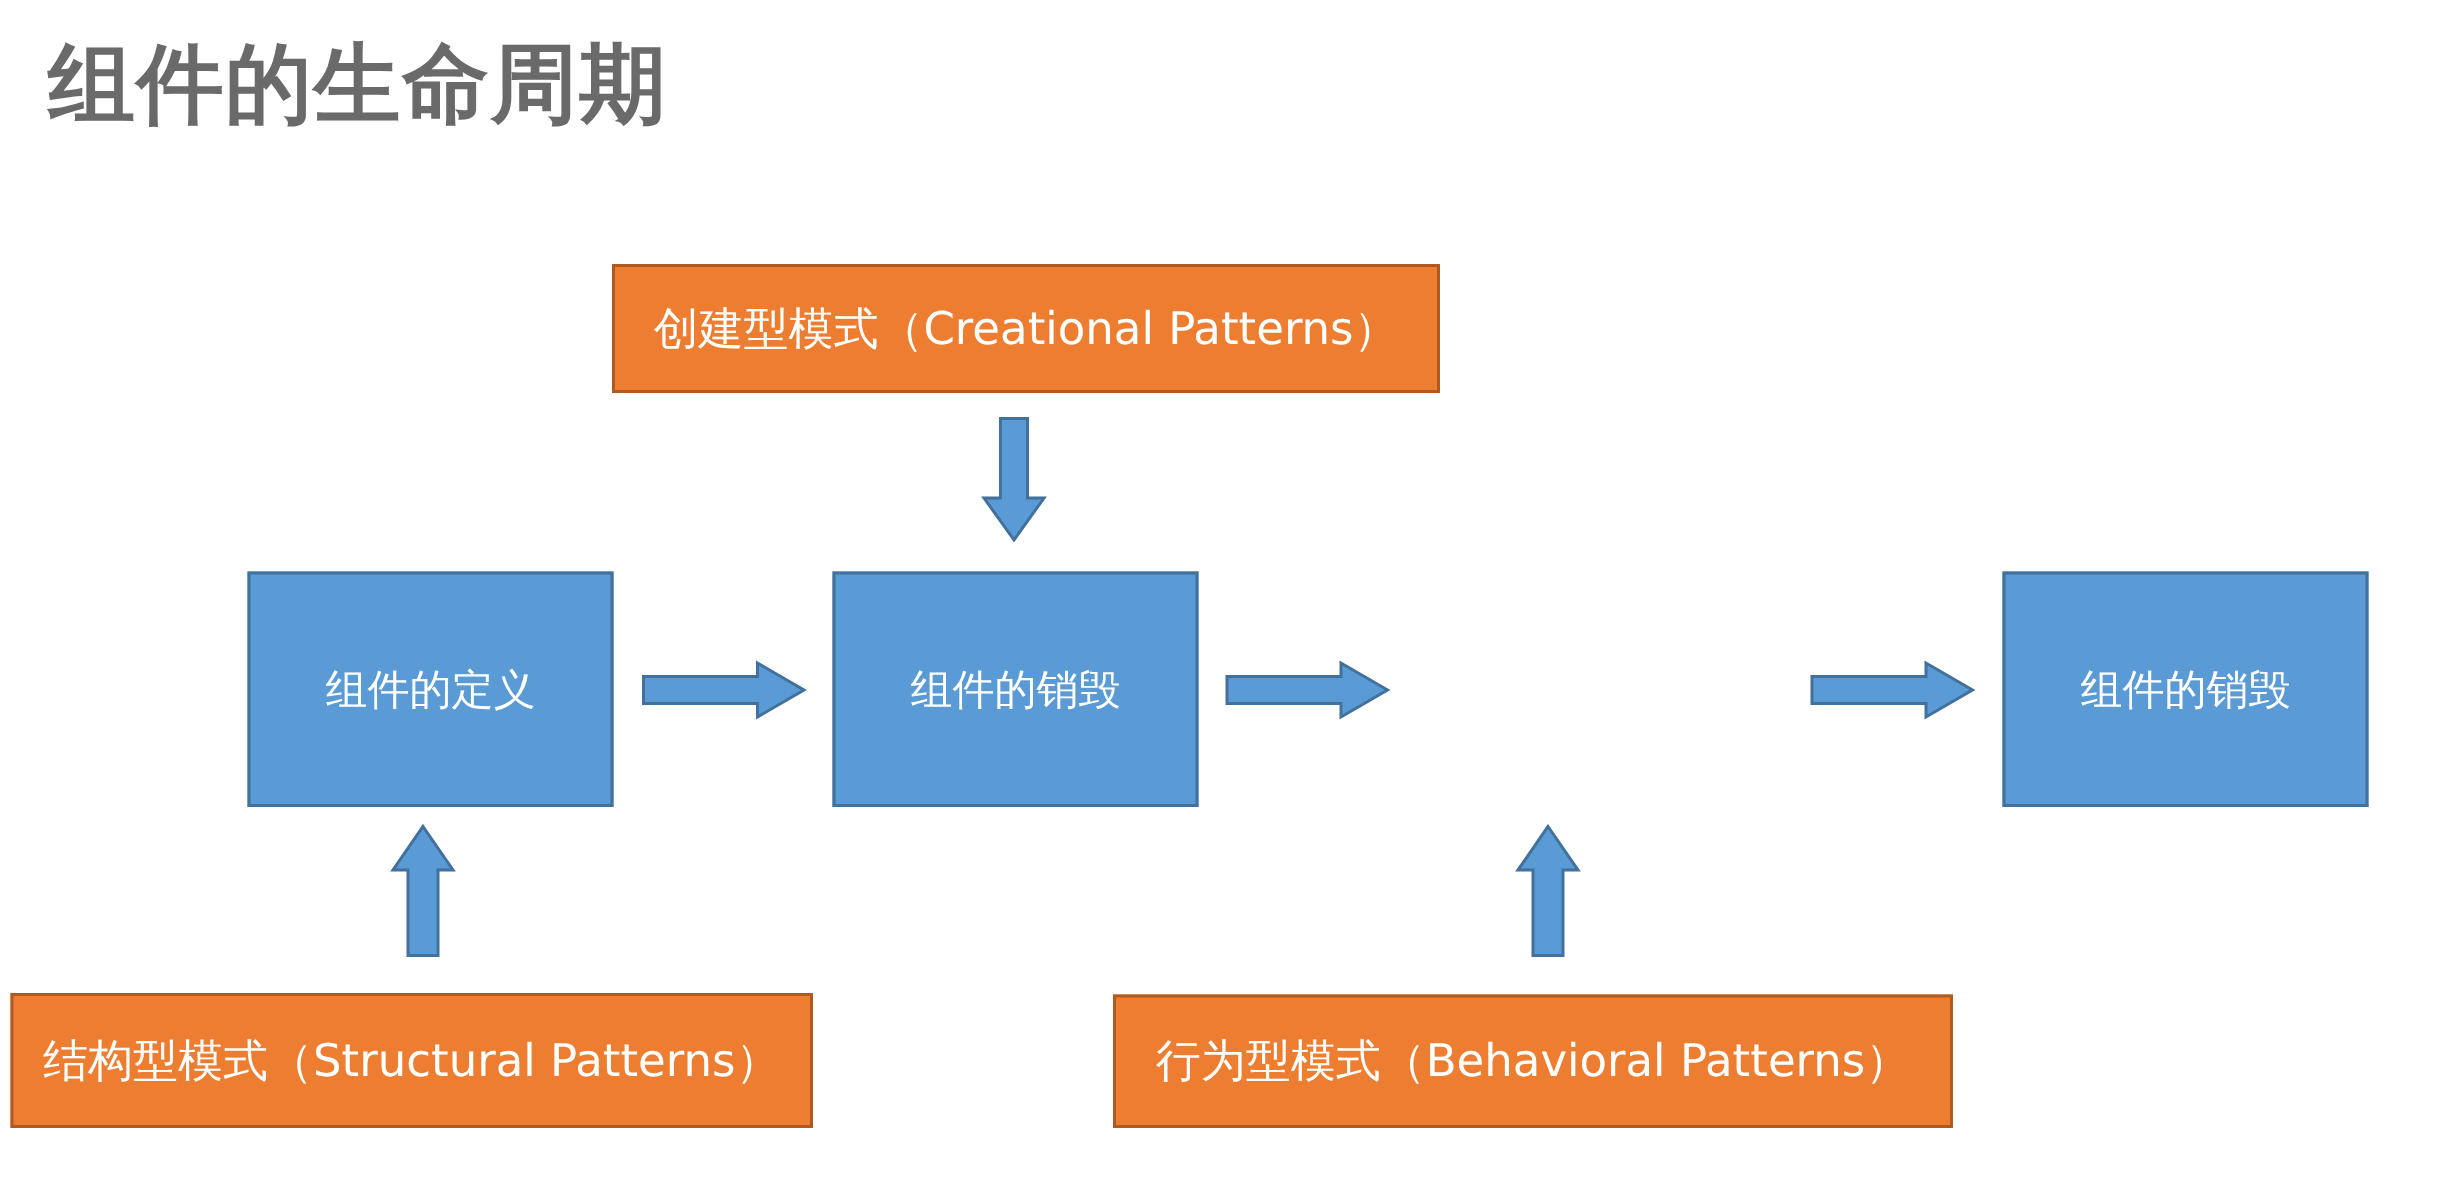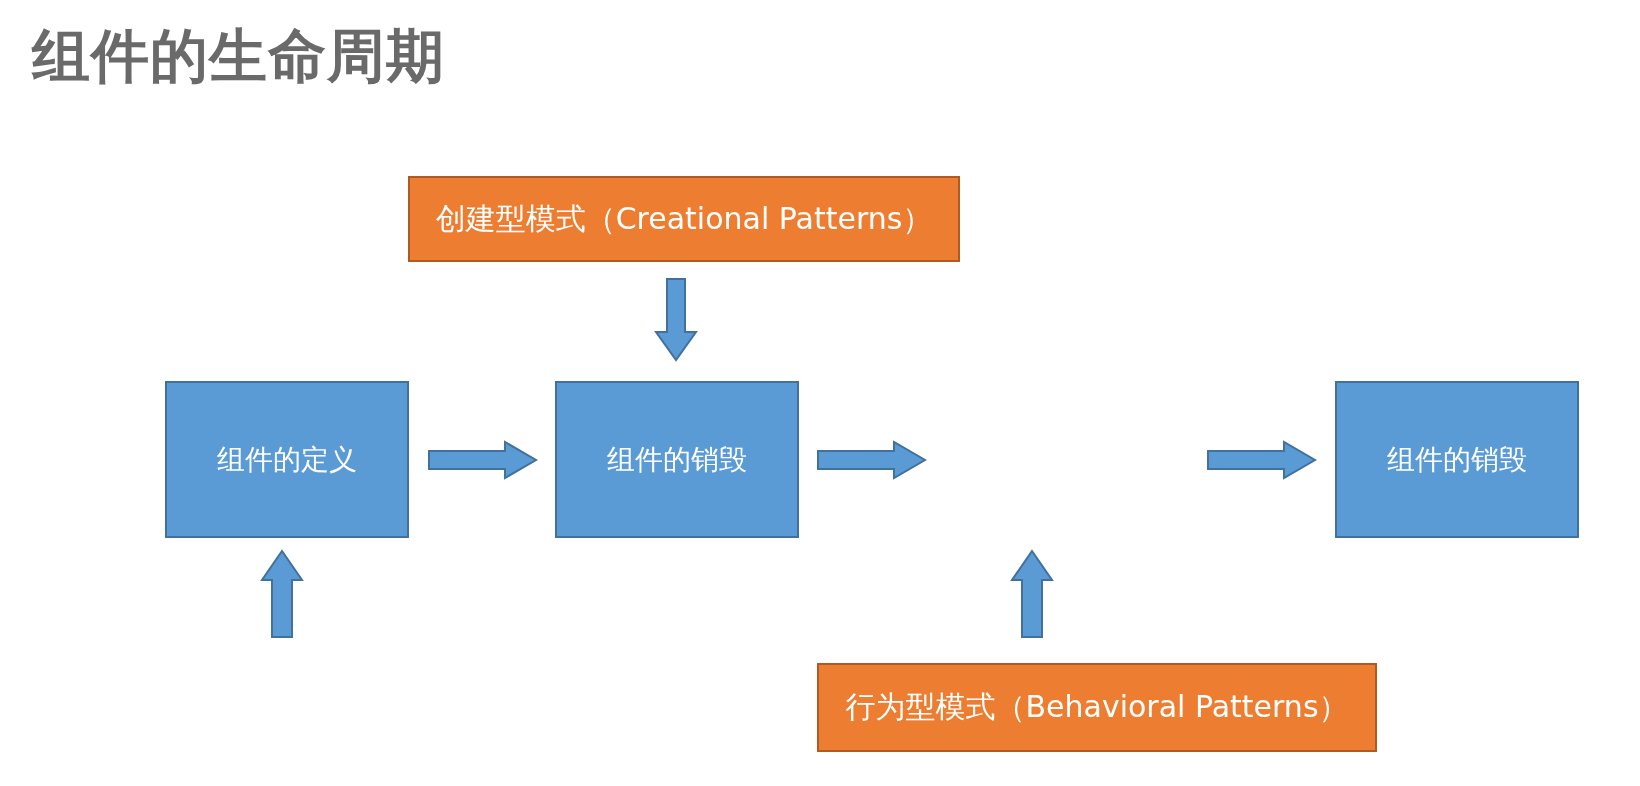--- a/index.html
+++ b/index.html
@@ -37,21 +37,21 @@
     border: 2px solid var(--orange-border, #AE5A21);
     font-size: 30px;
   }
   .node-blue {
     background: var(--blue-fill, #5B9BD5);
     border: 2px solid var(--blue-border, #41719C);
     font-size: 28px;
   }
   .box-creational  { left: 408px;  top: 176px; width: 552px; height: 86px; }
   .box-structural  { left: 7px;    top: 662px; width: 535px; height: 90px; }
-  .box-behavioral  { left: 817px;  top: 663px; width: 560px; height: 89px; }
+  .box-behavioral  { left: 742px;  top: 663px; width: 560px; height: 89px; }
   .box-stage-0 { left: 165px;  top: 381px; width: 244px; height: 157px; }
   .box-stage-1 { left: 555px;  top: 381px; width: 244px; height: 157px; }
   .box-stage-2 { left: 945px;  top: 381px; width: 244px; height: 157px; }
   .box-stage-3 { left: 1335px; top: 381px; width: 244px; height: 157px; justify-content: center; }
   .arrow { position: absolute; overflow: visible; }
   .arrow-shape {
     fill: var(--blue-fill, #5B9BD5);
     stroke: var(--blue-border, #41719C);
     stroke-width: 2;
     stroke-linejoin: miter;
@@ -98,17 +98,20 @@
     <polygon class="arrow-shape" points="1,10 77,10 77,1 108,19 77,37 77,28 1,28"></polygon>
   </svg>
 
   <svg class="arrow varrow-up-1" width="42" height="88" viewBox="0 0 42 88" aria-hidden="true">
     <polygon class="arrow-shape" points="21,1 41,30 31,30 31,87 11,87 11,30 1,30"></polygon>
   </svg>
   <svg class="arrow varrow-up-2" width="42" height="88" viewBox="0 0 42 88" aria-hidden="true">
     <polygon class="arrow-shape" points="21,1 41,30 31,30 31,87 11,87 11,30 1,30"></polygon>
   </svg>
 
+  <div class="node node-orange box-structural">
+    <span>结构型模式（Structural Patterns）</span>
+  </div>
   <div class="node node-orange box-behavioral">
     <span>行为型模式（Behavioral Patterns）</span>
   </div>
 
 </div>
 
 </body></html>

